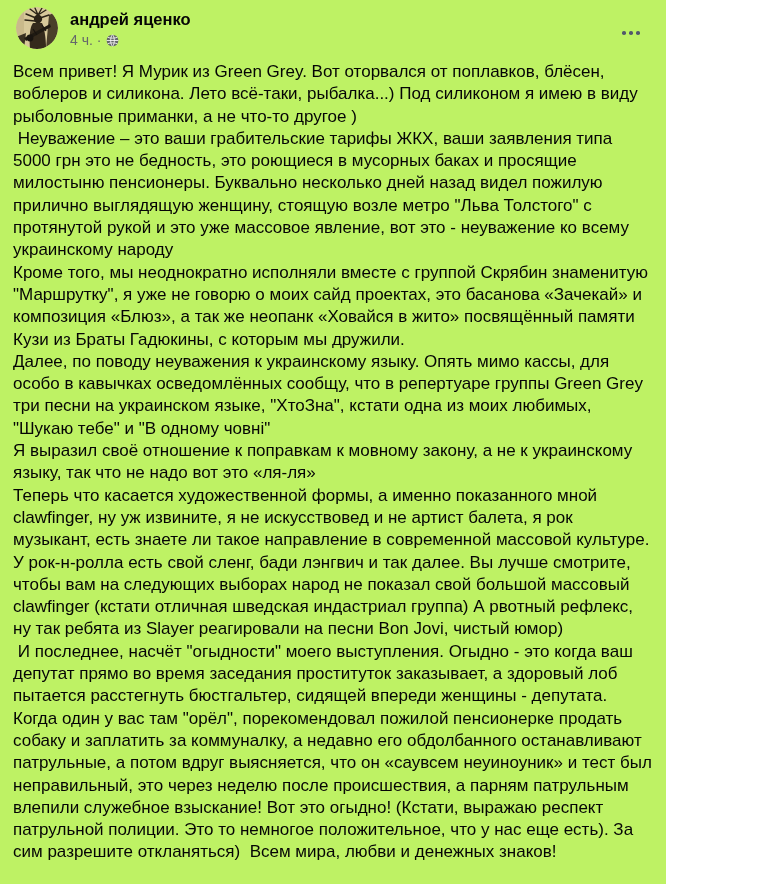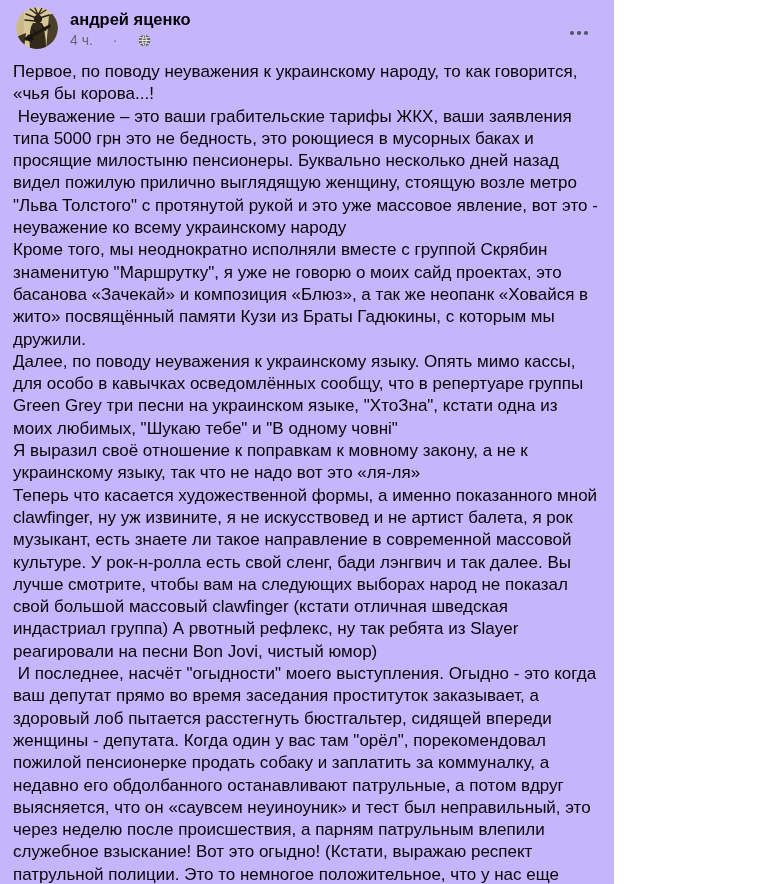--- a/index.html
+++ b/index.html
@@ -2,23 +2,23 @@
 <html lang="ru"><head>
 <meta charset="utf-8">
 <style>
   html, body {
     margin: 0;
     padding: 0;
     background: #ffffff;
   }
   .post {
     position: relative;
-    width: 614px;
+    width: 666px;
     height: 884px;
-    background: #c4b5fd;
+    background: #bef264;
     font-family: "Liberation Sans", "DejaVu Sans", sans-serif;
     overflow: hidden;
     box-sizing: border-box;
   }
   .post-header {
     position: relative;
     display: flex;
     align-items: flex-start;
     padding: 7px 16px 0 16px;
     height: 52px;
@@ -39,21 +39,21 @@
   .author-name {
     font-size: 16.5px;
     font-weight: 700;
     color: #050505;
     line-height: 1.2;
     cursor: pointer;
   }
   .post-meta {
     display: flex;
     align-items: center;
-    gap: 20px;
+    gap: 4px;
     margin-top: 3px;
     font-size: 14px;
     color: #65676b;
     line-height: 1;
   }
   .meta-timestamp { cursor: pointer; }
   .meta-separator { color: #65676b; }
   .globe-icon-wrap {
     display: inline-flex;
     align-items: center;
@@ -136,21 +136,21 @@
     </div>
 
     <button class="menu-button" aria-label="menu">
       <span class="dot"></span>
       <span class="dot"></span>
       <span class="dot"></span>
     </button>
   </div>
 
   <div class="post-body">
-    <p>Первое, по поводу неуважения к украинскому народу, то как говорится, «чья бы корова...!</p>
+    <p>Всем привет! Я Мурик из Green Grey. Вот оторвался от поплавков, блёсен, воблеров и силикона. Лето всё-таки, рыбалка...) Под силиконом я имею в виду рыболовные приманки, а не что-то другое )</p>
     <p> Неуважение – это ваши грабительские тарифы ЖКХ, ваши заявления типа 5000 грн это не бедность, это роющиеся в мусорных баках и просящие милостыню пенсионеры. Буквально несколько дней назад видел пожилую прилично выглядящую женщину, стоящую возле метро "Льва Толстого" с протянутой рукой и это уже массовое явление, вот это - неуважение ко всему украинскому народу</p>
     <p>Кроме того, мы неоднократно исполняли вместе с группой Скрябин знаменитую "Маршрутку", я уже не говорю о моих сайд проектах, это басанова «Зачекай» и композиция «Блюз», а так же неопанк «Ховайся в жито» посвящённый памяти Кузи из Браты Гадюкины, с которым мы дружили.</p>
     <p>Далее, по поводу неуважения к украинскому языку. Опять мимо кассы, для особо в кавычках осведомлённых сообщу, что в репертуаре группы Green Grey три песни на украинском языке, "ХтоЗна", кстати одна из моих любимых, "Шукаю тебе" и "В одному човні"</p>
     <p>Я выразил своё отношение к поправкам к мовному закону, а не к украинскому языку, так что не надо вот это «ля-ля»</p>
     <p>Теперь что касается художественной формы, а именно показанного мной clawfinger, ну уж извините, я не искусствовед и не артист балета, я рок музыкант, есть знаете ли такое направление в современной массовой культуре. У рок-н-ролла есть свой сленг, бади лэнгвич и так далее. Вы лучше смотрите, чтобы вам на следующих выборах народ не показал свой большой массовый clawfinger (кстати отличная шведская индастриал группа) А рвотный рефлекс, ну так ребята из Slayer реагировали на песни Bon Jovi, чистый юмор)</p>
     <p> И последнее, насчёт "огыдности" моего выступления. Огыдно - это когда ваш депутат прямо во время заседания проституток заказывает, а здоровый лоб пытается расстегнуть бюстгальтер, сидящей впереди женщины - депутата. Когда один у вас там "орёл", порекомендовал пожилой пенсионерке продать собаку и заплатить за коммуналку, а недавно его обдолбанного останавливают патрульные, а потом вдруг выясняется, что он «саувсем неуиноуник» и тест был неправильный, это через неделю после происшествия, а парням патрульным влепили служебное взыскание! Вот это огыдно! (Кстати, выражаю респект патрульной полиции. Это то немногое положительное, что у нас еще есть). За сим разрешите откланяться)  Всем мира, любви и денежных знаков!</p>
   </div>
 
 </div>
 

